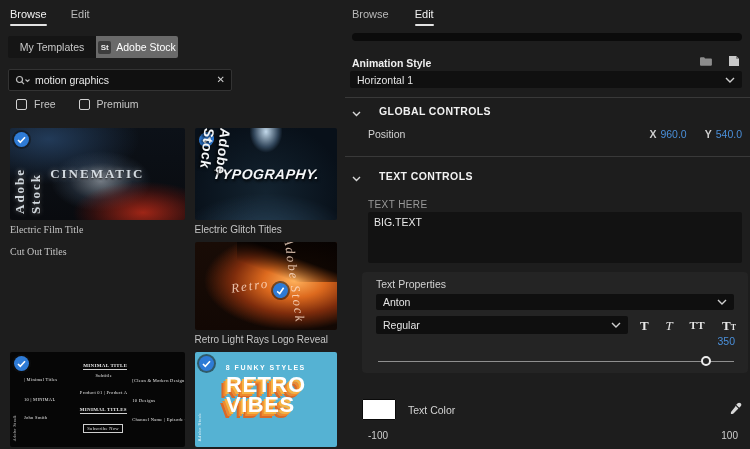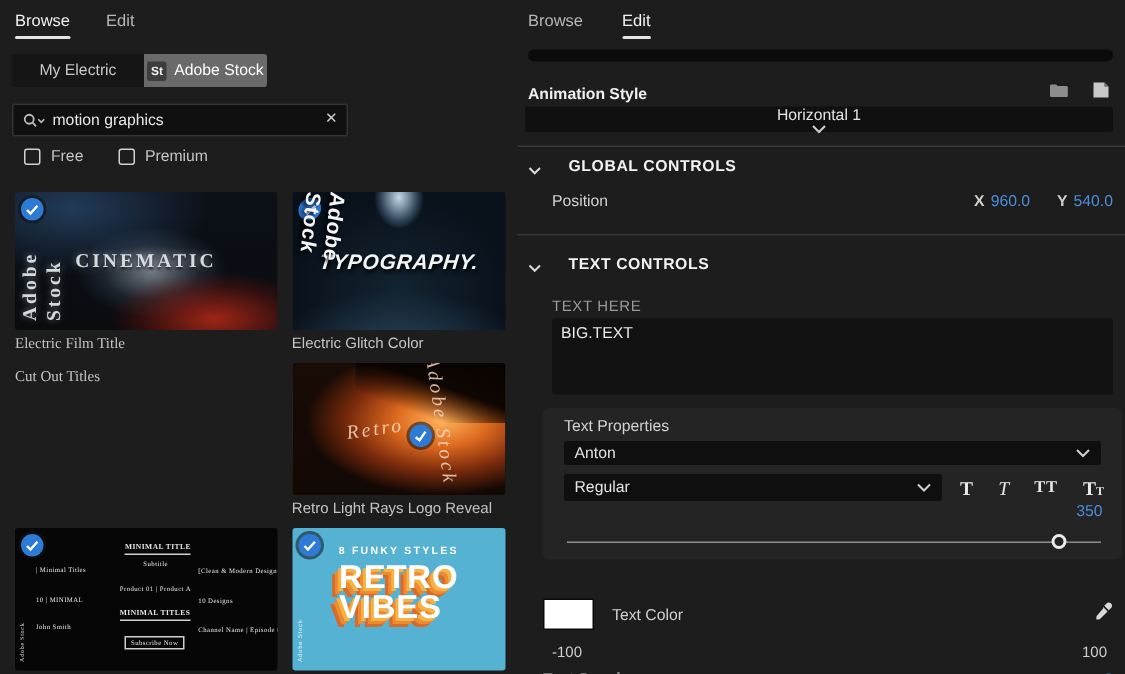--- a/index.html
+++ b/index.html
@@ -88,21 +88,21 @@
   .right { position:absolute; left:345px; top:0; width:405px; height:449px; }
   .rtabs { position:absolute; left:7px; top:8px; display:flex; gap:26px; }
   .scrubber { position:absolute; left:7px; top:33px; width:390px; height:8px; background:#0b0b0b; border-radius:4px; }
   .lbl { font-size:10.5px; color:#d2d2d2; }
   .lbl.strong { color:#f0f0f0; font-weight:bold;text-align:center; }
   .anim-label { position:absolute; left:7px; top:57px; }
   .hdr-icons { position:absolute; right:10px; top:53px; display:flex; gap:14px; }
   .dropdown { background:#101010; border-radius:2px; display:flex; align-items:center; padding:0 7px;
               justify-content:space-between; }
   .dropdown span { font-size:10.5px; color:#e4e4e4; }
-  .dd-anim { position:absolute; left:5px; top:71px; width:392px; height:17px;flex-direction:column; }
+  .dd-anim { position:absolute; left:5px; top:71px; width:392px; height:17px; }
   .sect { position:absolute; display:flex; align-items:flex-end; gap:18px; }
   .sect .st { font-size:10.5px; font-weight:bold; color:#f2f2f2; letter-spacing:.4px; }
   .posrow { position:absolute; left:23px; top:128px; width:374px; display:flex; align-items:center; }
   .posvals { margin-left:auto; display:flex; gap:18px; font-size:10.5px; }
   .posvals b { color:#cfcfcf; font-weight:bold; margin-right:4px; }
   .texthere { position:absolute; left:23px; top:199px; font-size:10px; color:#9a9a9a; letter-spacing:.4px; }
   .textarea { position:absolute; left:23px; top:212px; width:374px; height:51px; background:#121212;
               border-radius:2px; padding:4px 6px; font-size:10.5px; color:#e9e9e9; }
   .group { position:absolute; left:17px; top:272px; width:386px; height:101px; background:#242424; border-radius:4px; }
   .tp-label { position:absolute; left:14px; top:6px; }
@@ -141,21 +141,21 @@
         <span>Browse</span>
         <span class="ul"></span>
       </div>
       <div class="tab">
         <span>Edit</span>
       </div>
     </div>
 
     <div class="seg">
       <div class="mytpl">
-        <span>My Electric</span>
+        <span>My Templates</span>
       </div>
       <div class="stock">
         <span class="stbadge">St</span>
         <span>Adobe Stock</span>
       </div>
     </div>
 
     <div class="search">
       <span class="chev">
         <svg width="15" height="11" viewBox="0 0 15 11">
@@ -197,21 +197,21 @@
         <div class="card c2">
           <div class="thumb art-typo">
             <span>TYPOGRAPHY.</span>
             <span class="badge">
                 <svg width="9" height="8" viewBox="0 0 9 8">
                   <path d="M1 4l2.3 2.4L8 1.2" fill="none" stroke="#fff" stroke-width="1.6"></path>
                 </svg>
               </span>
             <span class="wm">Adobe Stock</span>
           </div>
-          <div class="cap">Electric Glitch Color</div>
+          <div class="cap">Electric Glitch Titles</div>
         </div>
       </div>
 
       <div class="gr h2">
         <div class="card c1">
           <div class="cap">Cut Out Titles</div>
         </div>
         <div class="card c2">
           <div class="thumb art-rays">
             <span>Retro</span>

